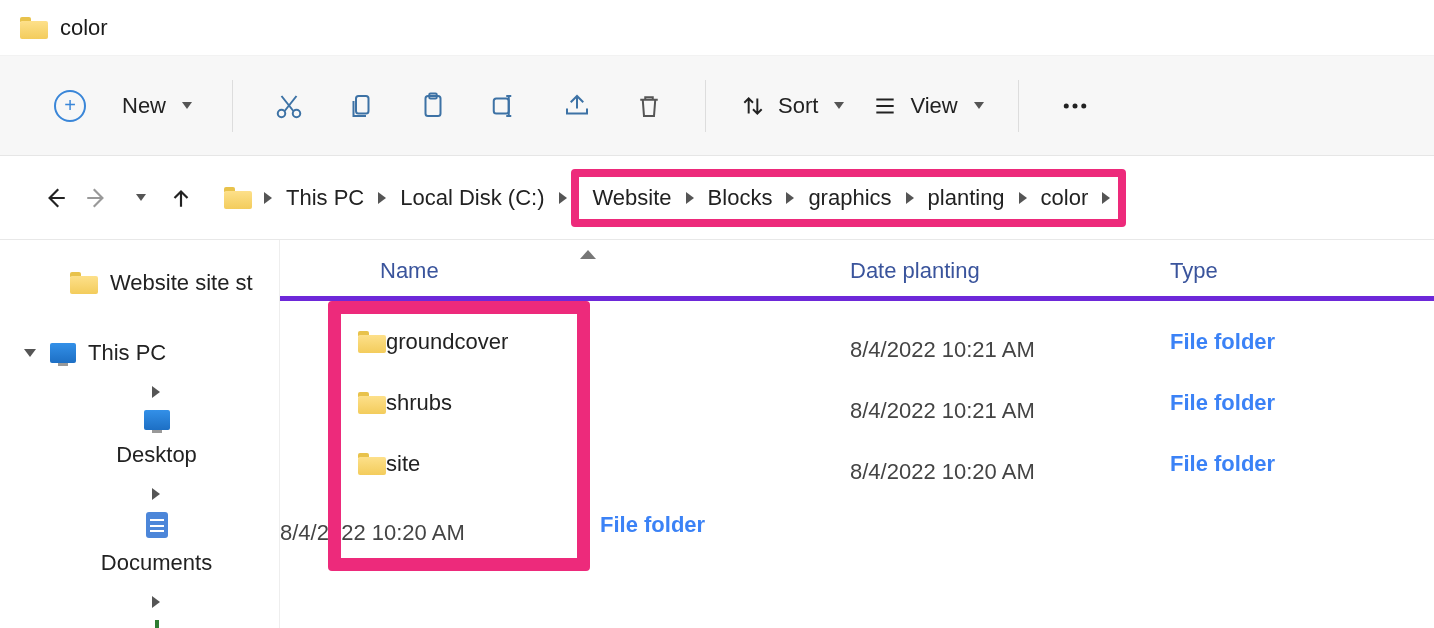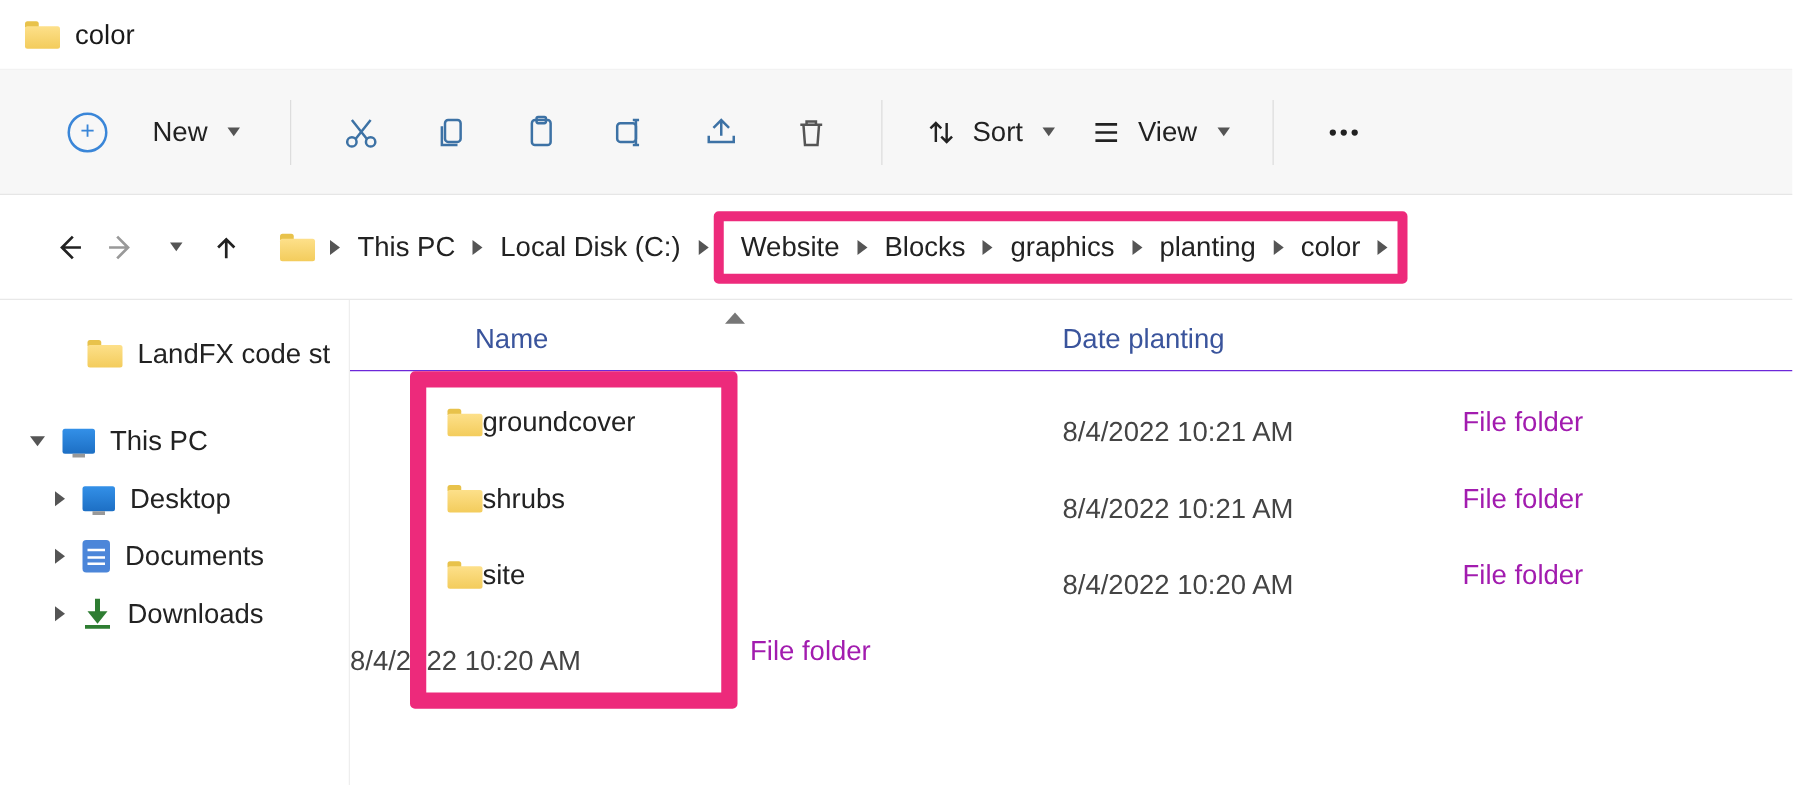--- a/index.html
+++ b/index.html
@@ -112,41 +112,41 @@
     padding-top: 20px;
     overflow: hidden;
   }
   .sb-item {
     display: flex; align-items: center; gap: 12px;
     padding: 10px 10px 10px 70px;
     font-size: 22px; color: #222;
     white-space: nowrap;
   }
   .sb-item.lvl0 { padding-left: 24px; }
-  .sb-item.lvl1 { padding-left: 44px; }
+  .sb-item.lvl1 { padding-left: 44px; flex-direction: column; }
   .sb-caret {
     width: 0; height: 0;
     border-top: 6px solid transparent; border-bottom: 6px solid transparent;
     border-left: 8px solid #555; margin-right: 2px;
     flex-shrink: 0;
   }
   .sb-caret.down {
     border-left: 6px solid transparent; border-right: 6px solid transparent;
     border-top: 8px solid #555; border-bottom: none;
   }
 
   .main {
     flex: 1;
     position: relative;
   }
   .cols {
     display: flex; align-items: center;
     padding: 18px 0 12px 0;
     font-size: 22px; color: #3a549c;
-    border-bottom: 1px solid #6d28d9;
+    border-bottom: 5px solid #6d28d9;
   }
   .col-name { width: 570px; padding-left: 100px; position: relative; }
   .col-date { width: 320px; }
   .col-type { flex: 1; }
   .sort-indicator {
     position: absolute;
     left: 300px; top: -8px;
     width: 0; height: 0;
     border-left: 8px solid transparent; border-right: 8px solid transparent;
     border-bottom: 9px solid #777;
@@ -156,21 +156,21 @@
     position: relative;
     padding-top: 10px;
   }
   .file-row {
     display: flex; align-items: center;
     height: 61px;
     font-size: 22px; color: #222;
   }
   .fname { width: 570px; display: flex; align-items: center; padding-left: 78px; }
   .fdate { width: 320px; color: #444; margin-top: 16px; }
-  .ftype { flex: 1; color: #a21caf; }
+  .ftype { flex: 1; color: #3b82f6; font-weight: bold; }
 
   .pink-overlay-files {
     position: absolute;
     left: 48px; top: 0px;
     width: 262px; height: 270px;
     border: 13px solid #ed2a7b; border-radius: 4px;
     pointer-events: none;
   }
 
   
@@ -348,21 +348,21 @@
       <span class="addr-sep"></span>
     </span>
   </div>
 </div>
 
 <div class="content">
 
   <div class="sidebar">
     <div class="sb-item">
       <span class="folder-icon"></span>
-      <span>LandFX code st</span>
+      <span>Website site st</span>
     </div>
     <div style="height:24px;"></div>
     <div class="sb-item lvl0">
       <span class="sb-caret down"></span>
       <span class="pc-icon"></span>
       <span>This PC</span>
     </div>
     <div class="sb-item lvl1">
       <span class="sb-caret"></span>
       <span class="pc-icon"></span>
@@ -382,20 +382,21 @@
     </div>
   </div>
 
   <div class="main">
     <div class="cols">
       <div class="col-name">
         <span class="sort-indicator"></span>
         <span>Name</span>
       </div>
       <div class="col-date">Date planting</div>
+      <div class="col-type">Type</div>
     </div>
 
     <div class="files-wrap">
       <div class="pink-overlay-files"></div>
 
       <div class="file-row">
         <div class="fname">
           <span class="folder-icon"></span>
           <span>groundcover</span>
         </div>

